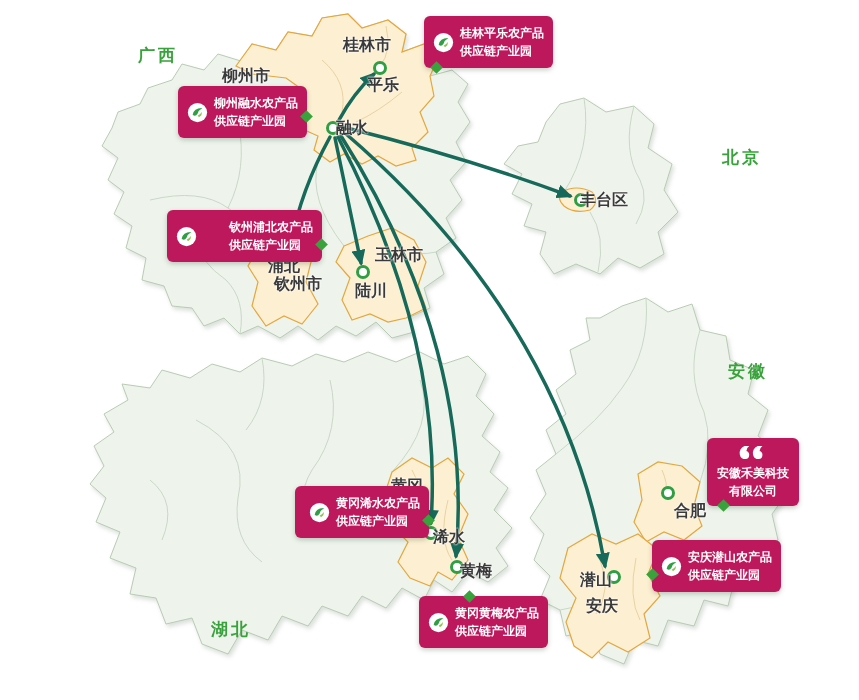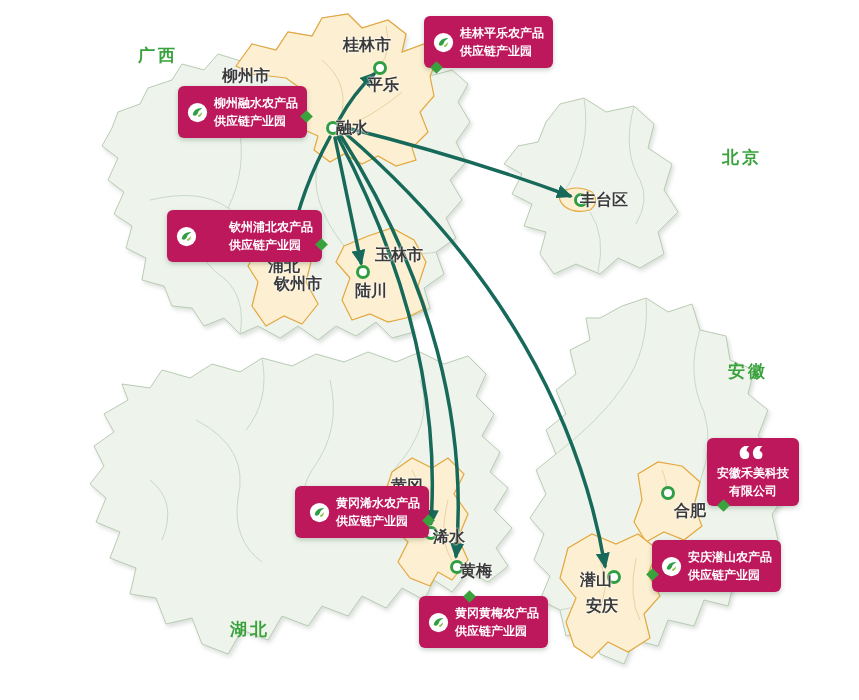--- a/index.html
+++ b/index.html
@@ -108,21 +108,21 @@
       <circle cx="431" cy="533" r="5.5"></circle>
       <circle cx="457" cy="567" r="5.5"></circle>
       <circle cx="668" cy="493" r="5.5"></circle>
       <circle cx="614" cy="577" r="5.5"></circle>
     </g>
   </svg>
 
   <div class="province-label" style="left:158px;top:55px;">广西</div>
   <div class="province-label" style="left:742px;top:125px;margin-top:32px;">北京</div>
   <div class="province-label" style="left:748px;top:371px;">安徽</div>
-  <div class="province-label" style="left:231px;top:629px;margin-left:19px;">湖北</div>
+  <div class="province-label" style="left:231px;top:629px;">湖北</div>
 
   <div class="city-label" style="left:246px;top:76px;">柳州市</div>
   <div class="city-label" style="left:367px;top:45px;">桂林市</div>
   <div class="city-label" style="left:383px;top:85px;">平乐</div>
   <div class="city-label" style="left:352px;top:128px;">融水</div>
   <div class="city-label" style="left:604px;top:200px;">丰台区</div>
   <div class="city-label" style="left:399px;top:255px;">玉林市</div>
   <div class="city-label" style="left:284px;top:266px;">浦北</div>
   <div class="city-label" style="left:298px;top:284px;">钦州市</div>
   <div class="city-label" style="left:371px;top:291px;">陆川</div>

